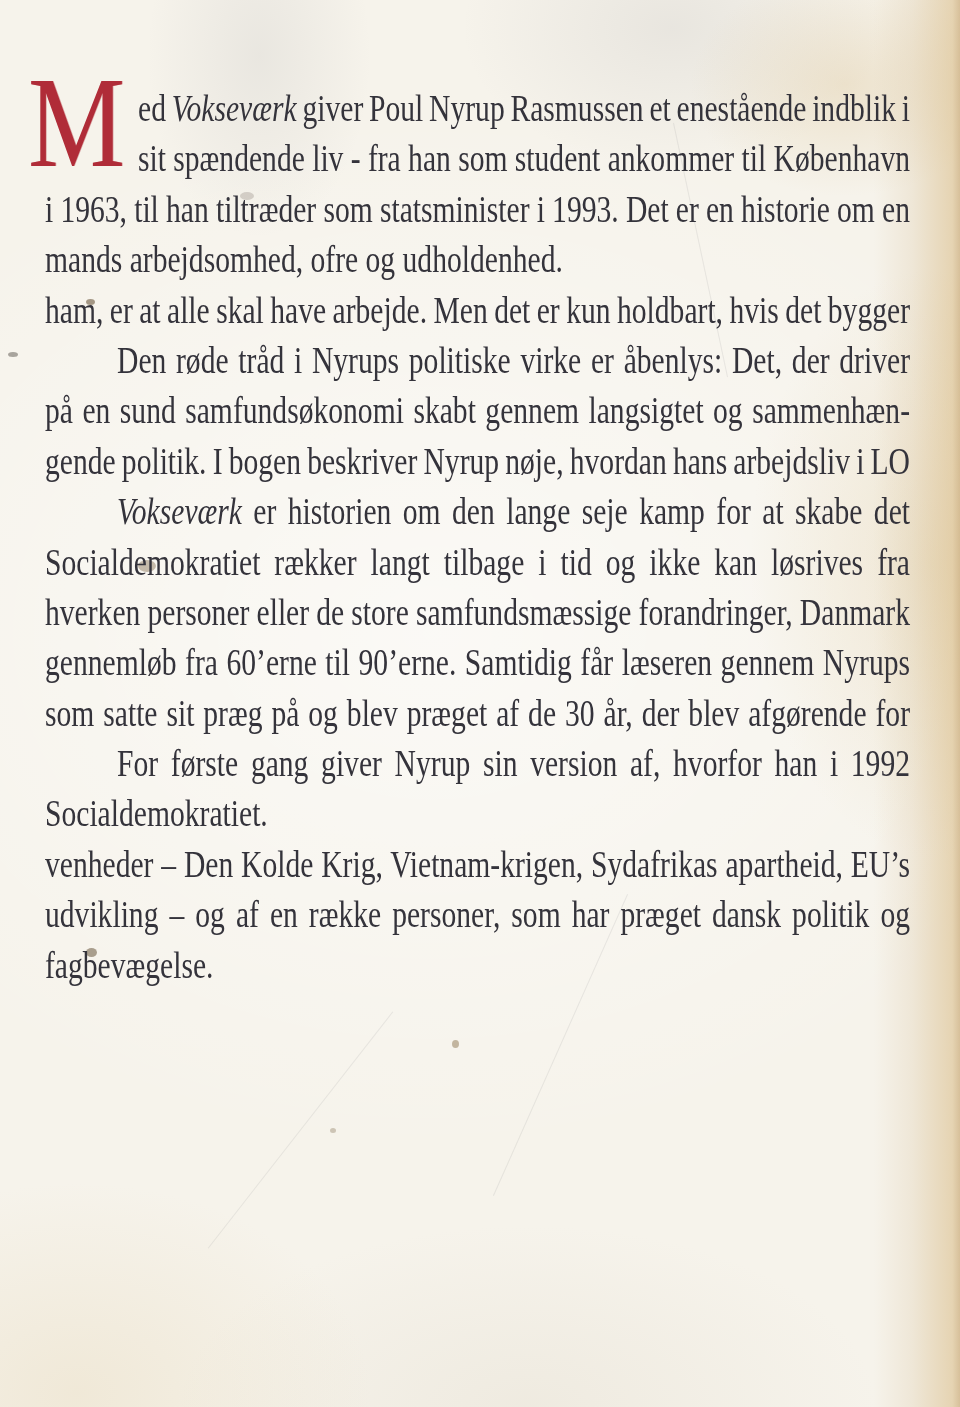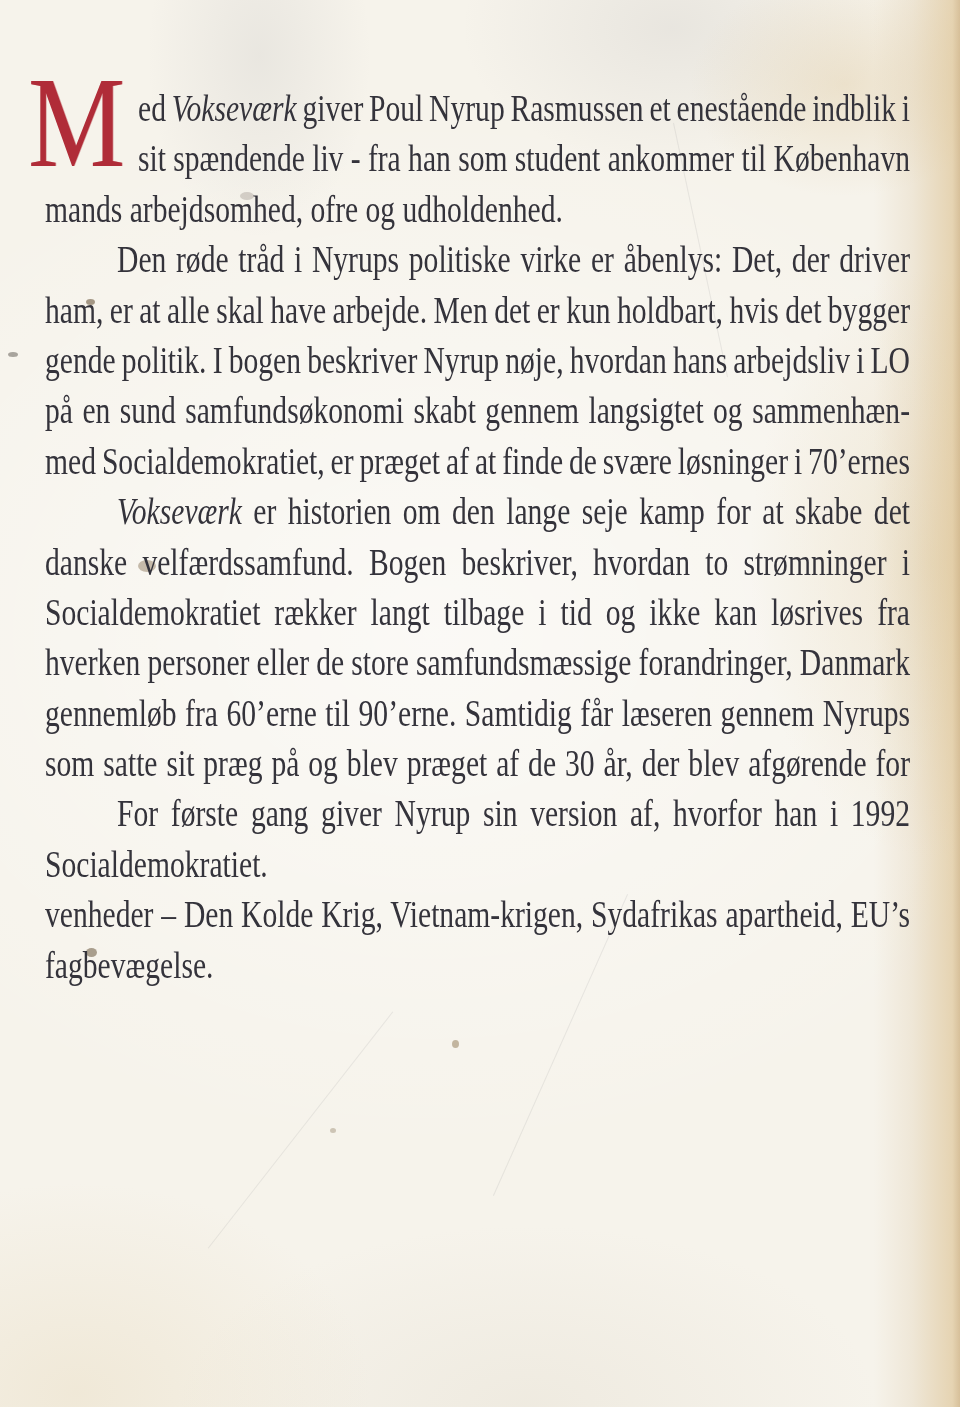--- a/index.html
+++ b/index.html
@@ -102,39 +102,39 @@
   <div class="speck" style="left:452px; top:1040px; width:7px;  height:8px;  background:rgba(130,104,64,0.45);"></div>
   <div class="speck" style="left:330px; top:1128px; width:6px;  height:5px;  background:rgba(130,110,80,0.35);"></div>
   <div class="speck" style="left:240px; top:192px;  width:14px; height:8px;  background:rgba(110,100,90,0.25);"></div>
 
   <span class="dropcap">M</span>
 
   <main class="textblock">
       <div>
         <div class="line dcpad"><span class="ln" style="transform: scaleX(0.8); word-spacing: -2.04514px;"><span>ed </span><span class="it">Vokseværk</span><span> giver Poul Nyrup Rasmussen et enestående indblik i</span></span></div>
         <div class="line dcpad"><span class="ln" style="transform: scaleX(0.8); word-spacing: -0.0953125px;"><span>sit spændende liv - fra han som student ankommer til København</span></span></div>
+        <div class="line"><span class="ln" style="transform: scaleX(0.8); word-spacing: -0.28125px;"><span>i 1963, til han tiltræder som statsminister i 1993. Det er en historie om en</span></span></div>
         <div class="line last"><span class="ln" style="transform: scaleX(0.8);"><span>mands arbejdsomhed, ofre og udholdenhed.</span></span></div>
       </div>
       <div>
+        <div class="line"><span class="ln" style="transform: scaleX(0.8); word-spacing: -1.21875px;"><span>ham, er at alle skal have arbejde. Men det er kun holdbart, hvis det bygger</span></span></div>
         <div class="line indent"><span class="ln" style="transform: scaleX(0.8); word-spacing: 2.87216px;"><span>Den røde tråd i Nyrups politiske virke er åbenlys: Det, der driver</span></span></div>
-        <div class="line"><span class="ln" style="transform: scaleX(0.8); word-spacing: -1.21875px;"><span>ham, er at alle skal have arbejde. Men det er kun holdbart, hvis det bygger</span></span></div>
+        <div class="line"><span class="ln" style="transform: scaleX(0.8); word-spacing: 2.58984px;"><span>på en sund samfundsøkonomi skabt gennem langsigtet og sammenhæn-</span></span></div>
         <div class="line"><span class="ln" style="transform: scaleX(0.8); word-spacing: -1.5625px;"><span>gende politik. I bogen beskriver Nyrup nøje, hvordan hans arbejdsliv i LO</span></span></div>
-        <div class="line"><span class="ln" style="transform: scaleX(0.8); word-spacing: 2.58984px;"><span>på en sund samfundsøkonomi skabt gennem langsigtet og sammenhæn-</span></span></div>
-        <div class="line"><span class="ln" style="transform: scaleX(0.8); word-spacing: -1.83381px;"><span>med Socialdemokratiet, er præget af at finde de svære løsninger i 70’ernes</span></span></div>
       </div>
       <div>
         <div class="line indent"><span class="ln" style="transform: scaleX(0.8); word-spacing: 5.02273px;"><span class="it">Vokseværk</span><span> er historien om den lange seje kamp for at skabe det</span></span></div>
-        <div class="line"><span class="ln" style="transform: scaleX(0.8); word-spacing: 9.78795px;"><span>danske velfærdssamfund. Bogen beskriver, hvordan to strømninger i</span></span></div>
         <div class="line"><span class="ln" style="transform: scaleX(0.8); word-spacing: 8.25156px;"><span>Socialdemokratiet rækker langt tilbage i tid og ikke kan løsrives fra</span></span></div>
         <div class="line"><span class="ln" style="transform: scaleX(0.8); word-spacing: -0.321429px;"><span>hverken personer eller de store samfundsmæssige forandringer, Danmark</span></span></div>
         <div class="line"><span class="ln" style="transform: scaleX(0.8); word-spacing: 1.40972px;"><span>gennemløb fra 60’erne til 90’erne. Samtidig får læseren gennem Nyrups</span></span></div>
         <div class="line"><span class="ln" style="transform: scaleX(0.8); word-spacing: 1.90312px;"><span>som satte sit præg på og blev præget af de 30 år, der blev afgørende for</span></span></div>
       </div>
       <div>
         <div class="line indent"><span class="ln" style="transform: scaleX(0.8); word-spacing: 6.60085px;"><span>For første gang giver Nyrup sin version af, hvorfor han i 1992</span></span></div>
         <div class="line last"><span class="ln" style="transform: scaleX(0.8);"><span>Socialdemokratiet.</span></span></div>
       </div>
       <div>
         <div class="line"><span class="ln" style="transform: scaleX(0.8); word-spacing: 0.533203px;"><span>venheder – Den Kolde Krig, Vietnam-krigen, Sydafrikas apartheid, EU’s</span></span></div>
+        <div class="line"><span class="ln" style="transform: scaleX(0.8); word-spacing: 4.50781px;"><span>udvikling – og af en række personer, som har præget dansk politik og</span></span></div>
         <div class="line last"><span class="ln" style="transform: scaleX(0.8);"><span>fagbevægelse.</span></span></div>
       </div>
     </main>
 </div>
 
 </body></html>

